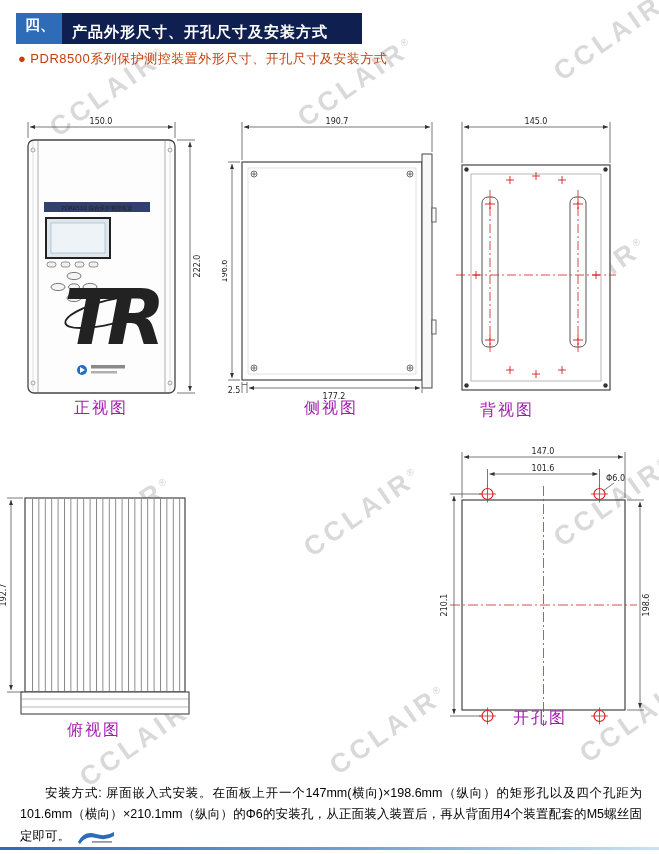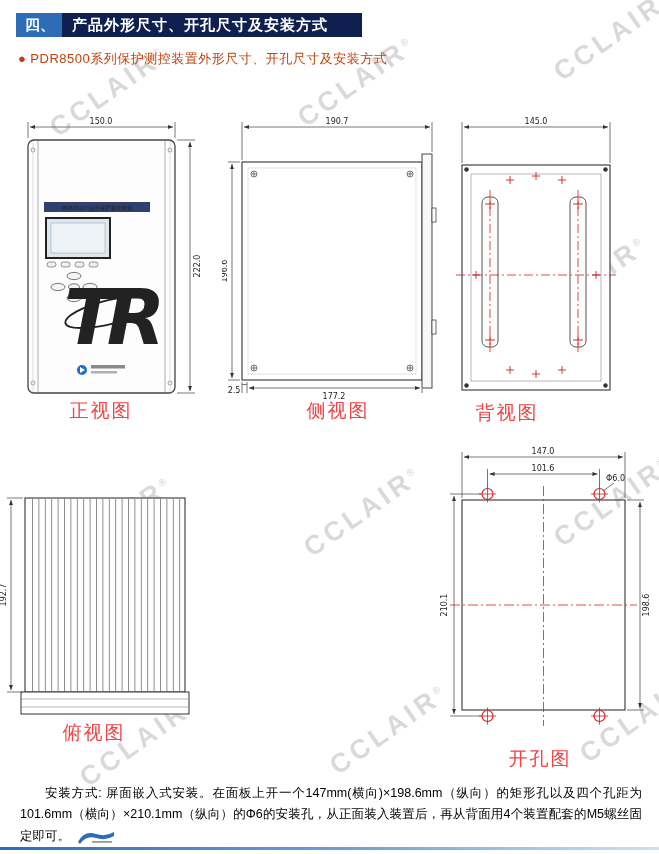--- a/index.html
+++ b/index.html
@@ -17,30 +17,30 @@
   }
   .wm sup{font-size:10px; letter-spacing:0;}
   
   .header{position:absolute; left:16px; top:13px; display:flex; align-items:stretch;}
   .header-no{
     background:#2e6cb8; color:#fff; font-weight:bold; font-size:15px;
     padding:3px 7px 3px 9px; line-height:18px;
   }
   .header-title{
     background:#0f2050; color:#fff; font-weight:bold; font-size:15px;
-    padding:3px 34px 3px 10px; line-height:18px; letter-spacing:1px;
+    padding:10px 34px 3px 10px; line-height:18px; letter-spacing:1px;
   }
   .subtitle{position:absolute; left:18px; top:50px; font-size:13px; color:#c2410c; letter-spacing:0.5px;}
   .subtitle .bullet{margin-right:4px;}
   
   svg text{font-family:"DejaVu Sans","Liberation Sans",sans-serif; fill:#222;}
   .dim{font-size:8px;}
   .view-label{
     position:absolute; transform:translateX(-50%);
-    font-size:19px; color:#ef4444; letter-spacing:2px; white-space:nowrap;
+    font-size:16px; color:#a21caf; letter-spacing:2px; white-space:nowrap;
   }
   
   .install-text{
     position:absolute; left:20px; top:770px; width:622px;
     font-size:12.5px; line-height:1.75; text-indent:2em; color:#000;
     text-align:justify;
   }
   .footer-rule{
     position:absolute; left:0; top:847px; width:659px; height:3px;
     background:linear-gradient(90deg,#2e6cb8 0%,#6fa3d8 55%,#cfe1f2 100%);
@@ -190,21 +190,21 @@
     <g stroke="#555" stroke-width="0.8" fill="none">
       <line x1="20" y1="270" x2="20" y2="281"></line>
       <line x1="25" y1="270" x2="25" y2="281"></line>
       <line x1="200" y1="277" x2="200" y2="281"></line>
       <line x1="27" y1="276" x2="198" y2="276" marker-start="url(#sa)" marker-end="url(#sa)"></line>
       <line x1="20" y1="272.5" x2="25" y2="272.5"></line>
     </g>
     <text class="dim" x="12" y="281" text-anchor="middle">2.5</text>
     <text class="dim" x="112" y="287" text-anchor="middle">177.2</text>
   </svg>
-  <div class="view-label" style="left:338px;top:398px">侧视图</div>
+  <div class="view-label" style="left:331px;top:398px">侧视图</div>
 
   <svg class="abs" style="left:448px;top:112px" width="190" height="300" viewBox="0 0 190 300">
     <defs>
       <marker id="ba" viewBox="0 0 10 10" refX="9" refY="5" markerWidth="7" markerHeight="7" orient="auto-start-reverse">
         <path d="M0,1.5 L9,5 L0,8.5 z" fill="#333"></path>
       </marker>
     </defs>
     <g stroke="#555" stroke-width="0.8" fill="none">
       <line x1="14" y1="51" x2="14" y2="10"></line>
       <line x1="162" y1="51" x2="162" y2="10"></line>
@@ -340,21 +340,21 @@
     </g>
     <text class="dim" x="9" y="163" text-anchor="middle" transform="rotate(-90 9 163)">210.1</text>
 
     <g stroke="#555" stroke-width="0.8" fill="none">
       <line x1="189" y1="58" x2="206" y2="58"></line>
       <line x1="189" y1="268" x2="206" y2="268"></line>
       <line x1="202" y1="60" x2="202" y2="266" marker-start="url(#ca)" marker-end="url(#ca)"></line>
     </g>
     <text class="dim" x="211" y="163" text-anchor="middle" transform="rotate(-90 211 163)">198.6</text>
   </svg>
-  <div class="view-label" style="left:540px;top:746px">开孔图</div>
+  <div class="view-label" style="left:540px;top:708px">开孔图</div>
 
   <p class="install-text">安装方式: 屏面嵌入式安装。在面板上开一个147mm(横向)×198.6mm（纵向）的矩形孔以及四个孔距为101.6mm（横向）×210.1mm（纵向）的Φ6的安装孔，从正面装入装置后，再从背面用4个装置配套的M5螺丝固定即可。</p>
 
   <svg class="abs" style="left:76px;top:828px" width="40" height="18" viewBox="0 0 40 18">
     <path d="M2 14 Q8 2 20 6 Q30 9 38 4 L38 8 Q30 13 20 10 Q10 7 4 16 z" fill="#2e6cb8"></path>
     <rect x="16" y="13" width="20" height="1.8" fill="#9a9a9a"></rect>
   </svg>
   <div class="footer-rule"></div>
 
 </div>

